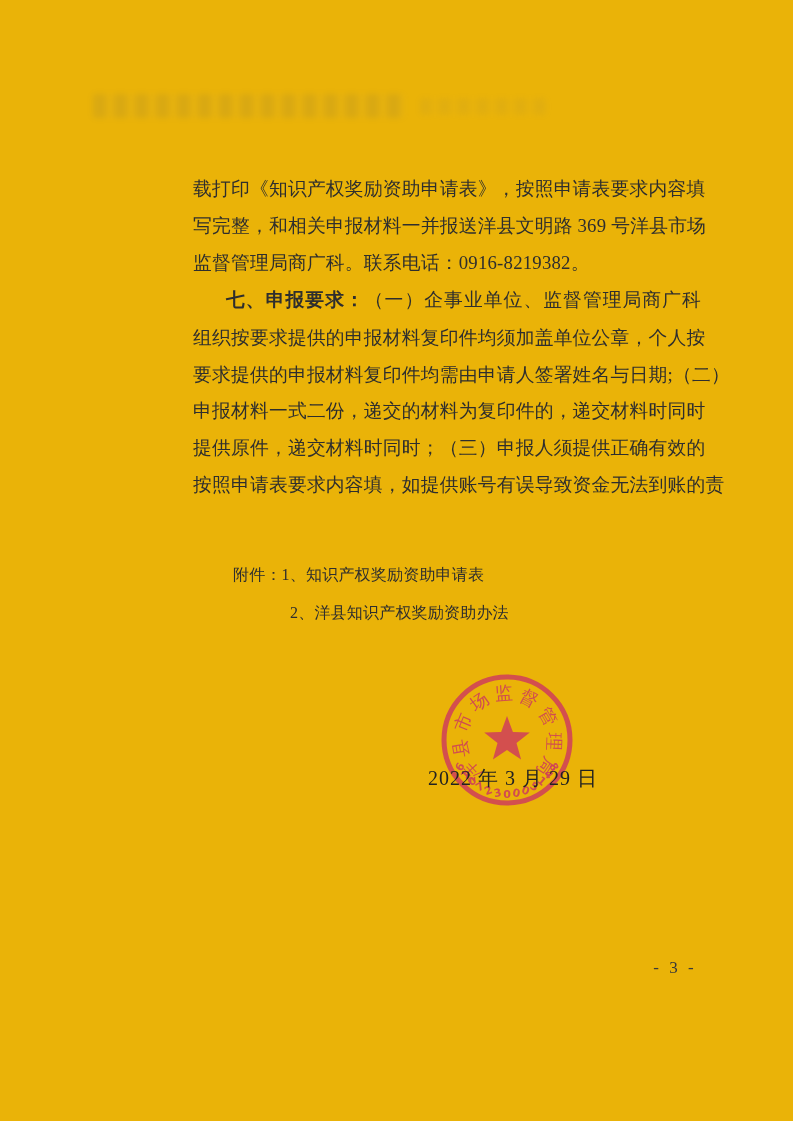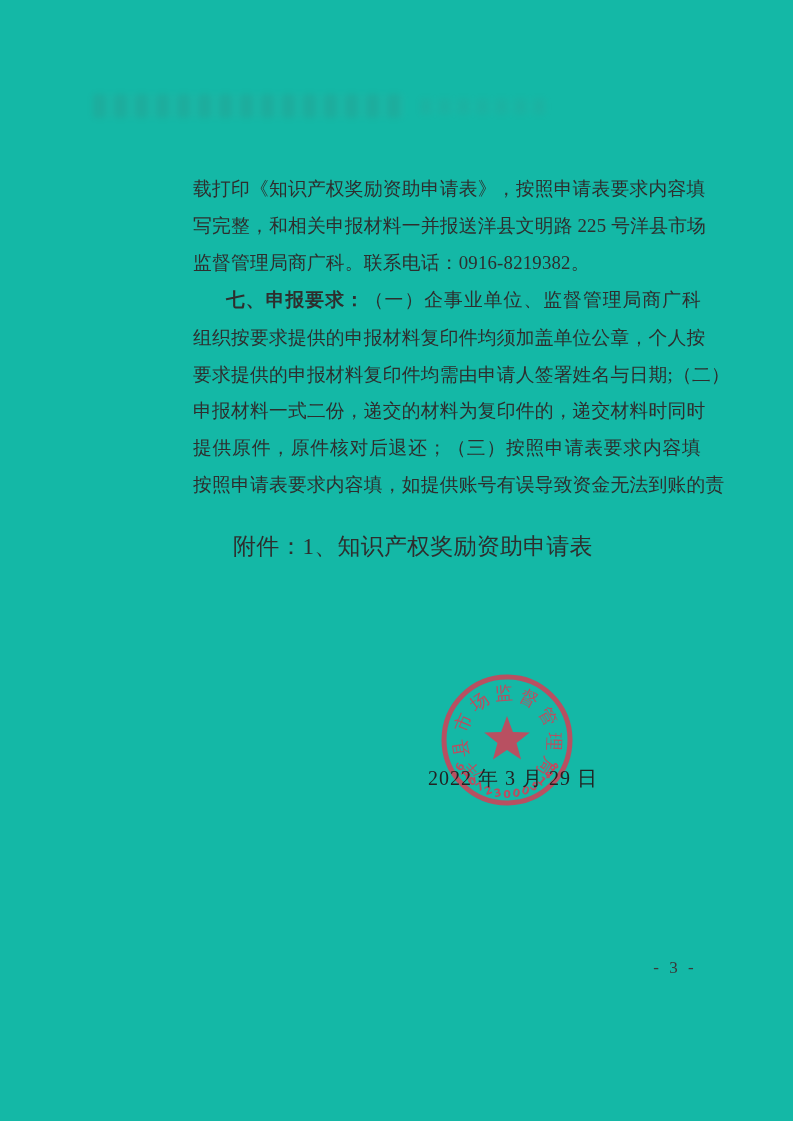--- a/index.html
+++ b/index.html
@@ -1,21 +1,21 @@
 <!DOCTYPE html>
 <html><head>
 <meta charset="utf-8">
 <style>
   html,body{margin:0;padding:0;}
   body{
     width:793px;height:1121px;position:relative;overflow:hidden;
     background:#fdfdfd;
     font-family:"Liberation Serif","DejaVu Serif",serif;
   }
-  .page{position:absolute;inset:0;background:#14b8a6;}
+  .page{position:absolute;inset:0;background:#eab308;}
 
   
   .smudge{position:absolute;pointer-events:none;}
   .smudge-a{
     left:93px;top:94px;width:312px;height:24px;
     background:repeating-linear-gradient(90deg,rgba(95,95,95,.55) 0 13px,rgba(165,165,165,.18) 13px 21px);
     filter:blur(3px);opacity:.22;
   }
   .smudge-b{
     left:420px;top:98px;width:128px;height:17px;
@@ -35,22 +35,22 @@
   }
   .line.noj{text-align:left;text-align-last:left;}
   .indent2{text-indent:33px;}
   .bold-head{
     font-family:Liberation Mono, monospace;
     font-weight:700;
   }
 
   
   .attachments{
-    position:absolute;left:193px;top:528px;width:508px;
-    font-size:23px;line-height:37.5px;color:#2e2e2e;
+    position:absolute;left:193px;top:556px;width:508px;
+    font-size:16px;line-height:37.5px;color:#2e2e2e;
     letter-spacing:0.2px;
   }
   .att-line1{margin-left:40px;}
   .att-line2{margin-left:97px;}
 
   
   .seal-svg{position:absolute;left:422px;top:655px;width:170px;height:170px;}
   .seal-ring{fill:none;stroke:#cf4158;stroke-width:5;opacity:.88;}
   .seal-star{fill:#cf4158;opacity:.88;}
   .seal-char{
@@ -79,32 +79,33 @@
 </head>
 <body>
 
 <div class="page">
 
   <div class="smudge smudge-a"></div>
   <div class="smudge smudge-b"></div>
 
   <div class="body-text">
     <div class="line">载打印《知识产权奖励资助申请表》，按照申请表要求内容填</div>
-    <div class="line">写完整，和相关申报材料一并报送洋县文明路 225 号洋县市场</div>
+    <div class="line">写完整，和相关申报材料一并报送洋县文明路 369 号洋县市场</div>
     <div class="line noj">监督管理局商广科。联系电话：0916-8219382。</div>
     <div class="line indent2"><span class="bold-head">七、申报要求：</span><span>（一）企事业单位、监督管理局商广科</span></div>
     <div class="line">组织按要求提供的申报材料复印件均须加盖单位公章，个人按</div>
     <div class="line">要求提供的申报材料复印件均需由申请人签署姓名与日期;（二）</div>
     <div class="line">申报材料一式二份，递交的材料为复印件的，递交材料时同时</div>
-    <div class="line">提供原件，原件核对后退还；（三）按照申请表要求内容填</div>
+    <div class="line">提供原件，递交材料时同时；（三）申报人须提供正确有效的</div>
     <div class="line">按照申请表要求内容填，如提供账号有误导致资金无法到账的责</div>
   </div>
 
   <div class="attachments">
     <div class="att-line1">附件：1、知识产权奖励资助申请表</div>
+    <div class="att-line2">2、洋县知识产权奖励资助办法</div>
   </div>
 
   <svg class="seal-svg" viewBox="0 0 170 170" xmlns="http://www.w3.org/2000/svg">
     <circle class="seal-ring" cx="85" cy="85" r="63"></circle>
     <polygon class="seal-star" points="85,61 90.9,76.9 107.8,77.6 94.5,88.1 99.1,104.4 85,95 70.9,104.4 75.5,88.1 62.2,77.6 79.1,76.9"></polygon>
     <g id="seal-org">
         <text x="50.072193202562474" y="116.44913849886633" class="seal-char" transform="rotate(-132 50.072193202562474 116.44913849886633)">洋</text>
         <text x="38.71403560842622" y="93.16146435034572" class="seal-char" transform="rotate(-100 38.71403560842622 93.16146435034572)">县</text>
         <text x="41.42235883536099" y="67.39349010945213" class="seal-char" transform="rotate(-68 41.42235883536099 67.39349010945213)">市</text>
         <text x="57.37409314225376" y="46.97620126437747" class="seal-char" transform="rotate(-36 57.37409314225376 46.97620126437747)">场</text>

